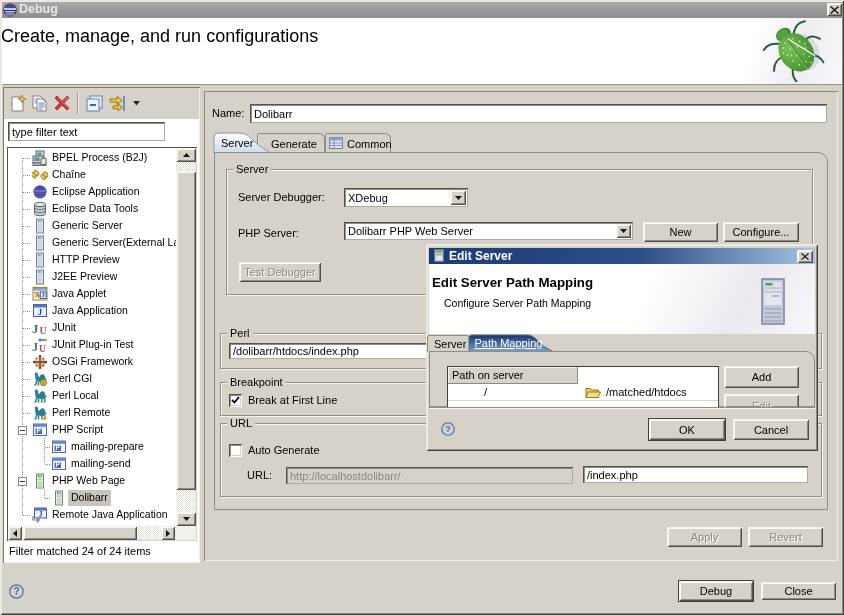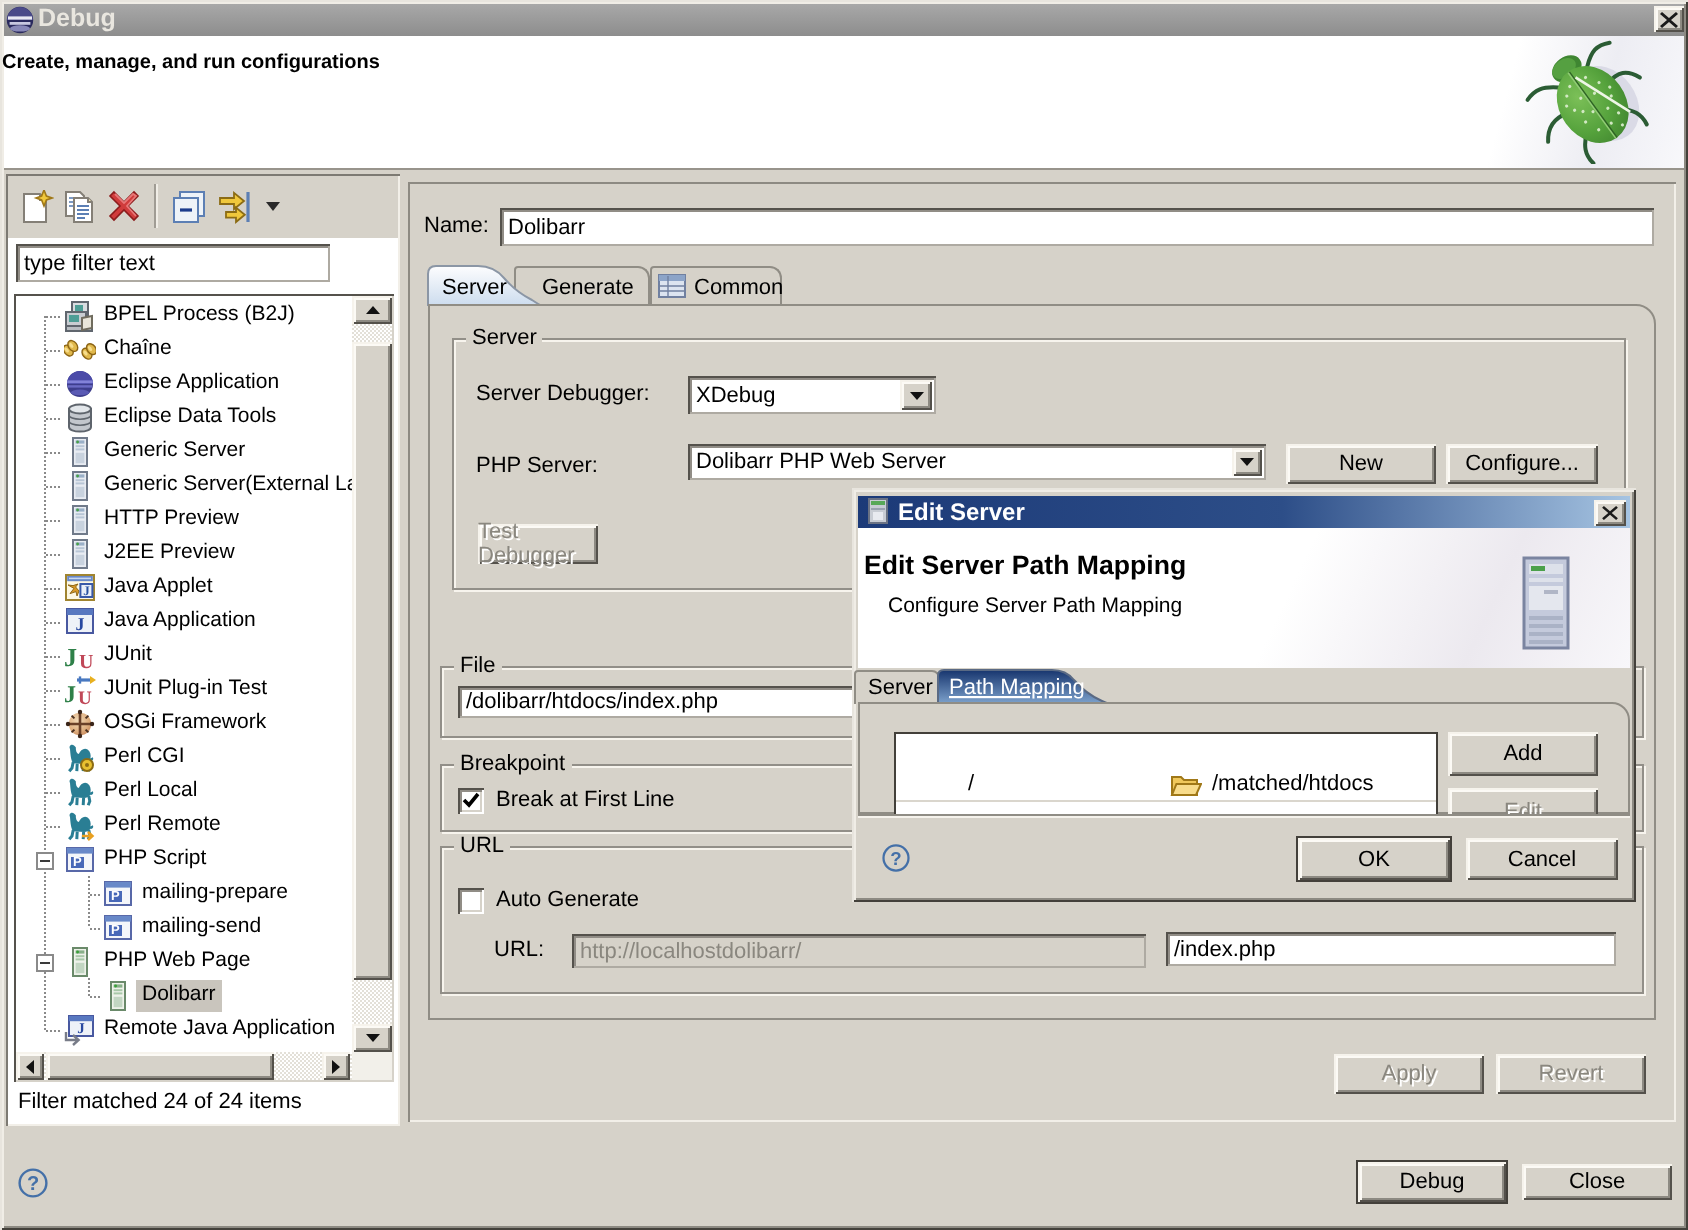--- a/index.html
+++ b/index.html
@@ -41,21 +41,21 @@
 </div>
 <div class="abs" style="left:19px;top:2px;font-size:12.5px;font-weight:bold;color:#e9e6df;">Debug</div>
 <div class="btn" style="left:827px;top:3px;width:15px;height:13px;font-weight:bold;font-size:10px;">
 <svg width="9" height="8" viewBox="0 0 9 8">
       <path d="M1,0 L4.5,3 L8,0 L9,1 L5.5,4 L9,7 L8,8 L4.5,5 L1,8 L0,7 L3.5,4 L0,1 Z" fill="#1a1a1a"></path>
     </svg>
 </div>
 
 <div class="abs" style="left:2px;top:18px;width:840px;height:66px;background:#fff;"></div>
 <div class="abs" style="left:640px;top:18px;width:202px;height:66px;background:linear-gradient(105deg,#ffffff 55%,#ededf3 78%,#f8f8fb 100%);"></div>
-<div class="abs" style="left:1px;top:26px;font-size:10px;font-weight:bold;">Create, manage, and run configurations</div>
+<div class="abs" style="left:1px;top:26px;font-size:18px;font-weight:normal;">Create, manage, and run configurations</div>
 <div class="abs" id="bug" style="left:758px;top:16px;width:72px;height:66px;">
 <svg width="72" height="66" viewBox="0 0 72 66">
 <defs>
 <radialGradient id="bodyg" cx="0.38" cy="0.32" r="0.85">
   <stop offset="0" stop-color="#7cc058"></stop>
           <stop offset="0.55" stop-color="#55a23c"></stop>
           <stop offset="1" stop-color="#3c7e2c"></stop>
 </radialGradient>
 </defs>
 <g transform="rotate(-36 36 33)">
@@ -431,24 +431,24 @@
     <text x="8" y="15" font-size="11" font-family="Liberation Sans" fill="#000">Server</text>
   </svg>
 </div>
 
 <div class="abs" style="left:214px;top:152px;width:614px;height:358px;border:1px solid #908d85;border-radius:0 10px 0 0;box-sizing:border-box;"></div>
 
 <div class="group" style="left:226px;top:169px;width:585px;height:124px;"></div>
 <div class="glabel" style="left:233px;top:163px;">Server</div>
 <div class="lbl" style="left:238px;top:191px;">Server Debugger:</div>
 <div class="lbl" style="left:238px;top:227px;">PHP Server:</div>
-<div class="btn dis" style="left:239px;top:262px;width:60px;height:20px;">Test Debugger</div>
+<div class="btn dis" style="left:239px;top:262px;width:82px;height:20px;">Test Debugger</div>
 
 <div class="group" style="left:220px;top:333px;width:600px;height:34px;"></div>
-<div class="glabel" style="left:227px;top:327px;">File</div>
+<div class="glabel" style="left:227px;top:327px;">Perl</div>
 <div class="field" style="left:229px;top:343px;width:560px;height:16px;">/dolibarr/htdocs/index.php</div>
 
 <div class="group" style="left:220px;top:382px;width:600px;height:32px;"></div>
 <div class="glabel" style="left:227px;top:376px;">Breakpoint</div>
 <div class="cb" style="left:229px;top:394px;"></div>
 <svg class="abs" style="left:231px;top:396px;" width="9" height="9" viewBox="0 0 9 9">
     <path d="M1,4 L3.5,6.5 L8,1" stroke="#000" stroke-width="1.8" fill="none"></path>
   </svg>
 <div class="lbl" style="left:248px;top:394px;">Break at First Line</div>
 
@@ -530,20 +530,21 @@
           </linearGradient>
         </defs>
       <path d="M1,18 L1,4 Q1,1 4,1 L58,1 Q65,1 69,6 Q75,13 83,16.5 Q86,18 88,18 Z" fill="url(#tg2)" stroke="#5a6a84" stroke-width="1"></path>
       <text x="6.5" y="13" font-size="11" font-family="Liberation Sans" fill="#fff" text-decoration="underline">Path Mapping</text>
     </svg>
   </div>
 
   <div class="abs" style="left:3px;top:107px;width:386px;height:56px;border:1px solid #908d85;border-radius:0 9px 0 0;box-sizing:border-box;"></div>
 
   <div class="abs" style="left:21px;top:122px;width:270px;height:41px;background:#fff;border:1px solid #43403a;">
+    <div class="abs" style="left:0;top:0;width:130px;height:17px;background:#d6d2c9;border-right:1px solid #8d8a82;border-bottom:1px solid #8d8a82;box-shadow:inset 1px 1px 0 #f6f3ec;padding:2px 0 0 4px;box-sizing:border-box;">Path on server</div>
     <div class="abs" style="left:0;top:17px;width:270px;height:16px;border-bottom:1px solid #dad6cd;"></div>
     <div class="abs" style="left:36px;top:19px;">/</div>
     <svg class="abs" style="left:137px;top:19px;" width="16" height="13" viewBox="0 0 16 13">
       <path d="M1,2.5 L5.5,2.5 L7,4 L13.5,4 L13.5,11.5 L1,11.5 Z" fill="#f0c85c" stroke="#a07818"></path>
       <path d="M3.2,6 L15.5,6 L13,11.5 L1,11.5 Z" fill="#f8dc8c" stroke="#a07818"></path>
     </svg>
     <div class="abs" style="left:158px;top:19px;">/matched/htdocs</div>
   </div>
 
   <div class="btn" style="left:298px;top:122px;width:75px;height:22px;">Add</div>

